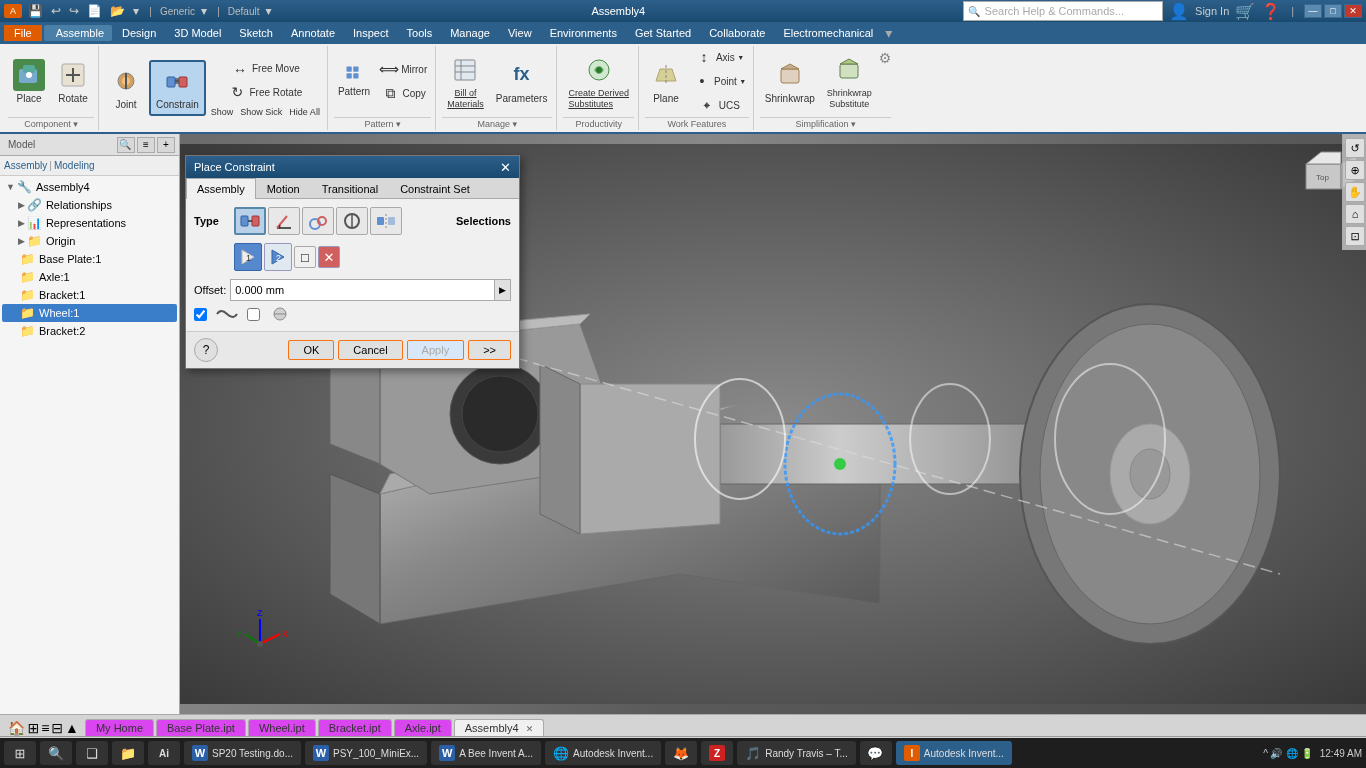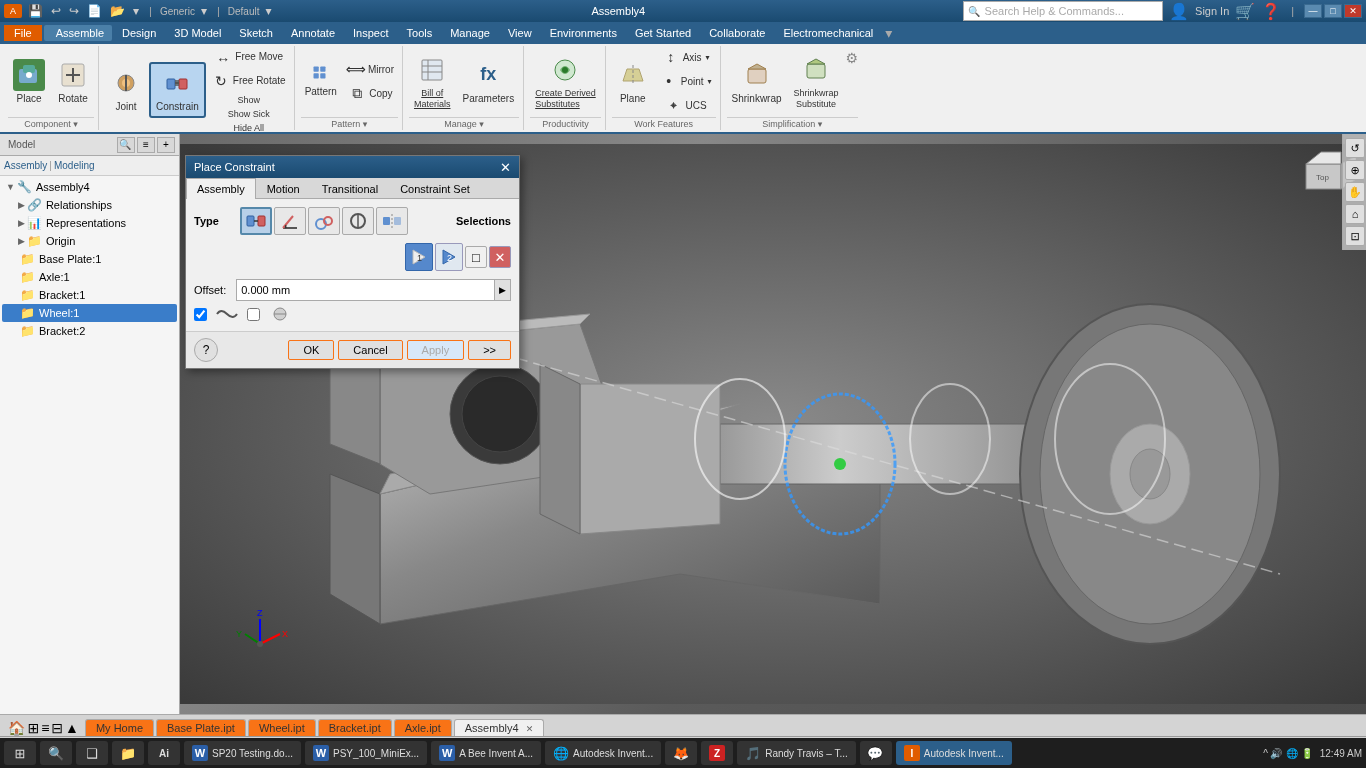--- a/index.html
+++ b/index.html
@@ -100,21 +100,21 @@
       flex-direction: row;
       gap: 3px;
       min-width: 0;
       padding: 2px 4px;
       font-size: 10px;
     }
     .ribbon-btn-small .ribbon-btn-icon { width: 18px; height: 18px; font-size: 14px; margin: 0; }
     .ribbon-col { display: flex; flex-direction: column; gap: 2px; }
 
     
-    .ribbon-small-stack { display: flex; flex-direction: column; gap: 1px; }
+    .ribbon-small-stack { display: flex; flex-direction: row; gap: 1px; }
 
     
     #search-bar {
       height: 20px;
       background: white;
       border: 1px solid #aaa;
       display: flex;
       align-items: center;
       padding: 0 4px;
       font-size: 11px;
@@ -219,21 +219,21 @@
       display: flex;
       align-items: flex-end;
       padding: 0 4px;
       border-top: 1px solid #aaa;
       gap: 2px;
     }
     .bottom-tab {
       padding: 2px 10px;
       font-size: 11px;
       cursor: pointer;
-      background: #f97316;
+      background: #d946ef;
       border: 1px solid #aaa;
       border-bottom: none;
       border-radius: 3px 3px 0 0;
       color: #333;
     }
     .bottom-tab.active { background: #f0f0f0; font-weight: 500; }
     .bottom-tab-close { font-size: 9px; margin-left: 4px; color: #666; }
 
     
     #status-bar {
@@ -316,21 +316,21 @@
     .dialog-tab.active {
       background: #f0f0f0;
       border-color: #aaa;
       border-bottom-color: #f0f0f0;
     }
     #dialog-body {
       padding: 8px;
     }
     .dialog-section { margin-bottom: 8px; }
     .dialog-section-title { font-size: 10px; color: #666; margin-bottom: 4px; font-weight: bold; }
-    .dialog-row { display: flex; align-items: center; gap: 6px; margin-bottom: 4px; justify-content: flex-end; }
+    .dialog-row { display: flex; align-items: center; margin-bottom: 4px; }
     .icon-btn {
       width: 32px;
       height: 28px;
       background: #e8e8e8;
       border: 1px solid #aaa;
       display: flex;
       align-items: center;
       justify-content: center;
       cursor: pointer;
       font-size: 14px;

